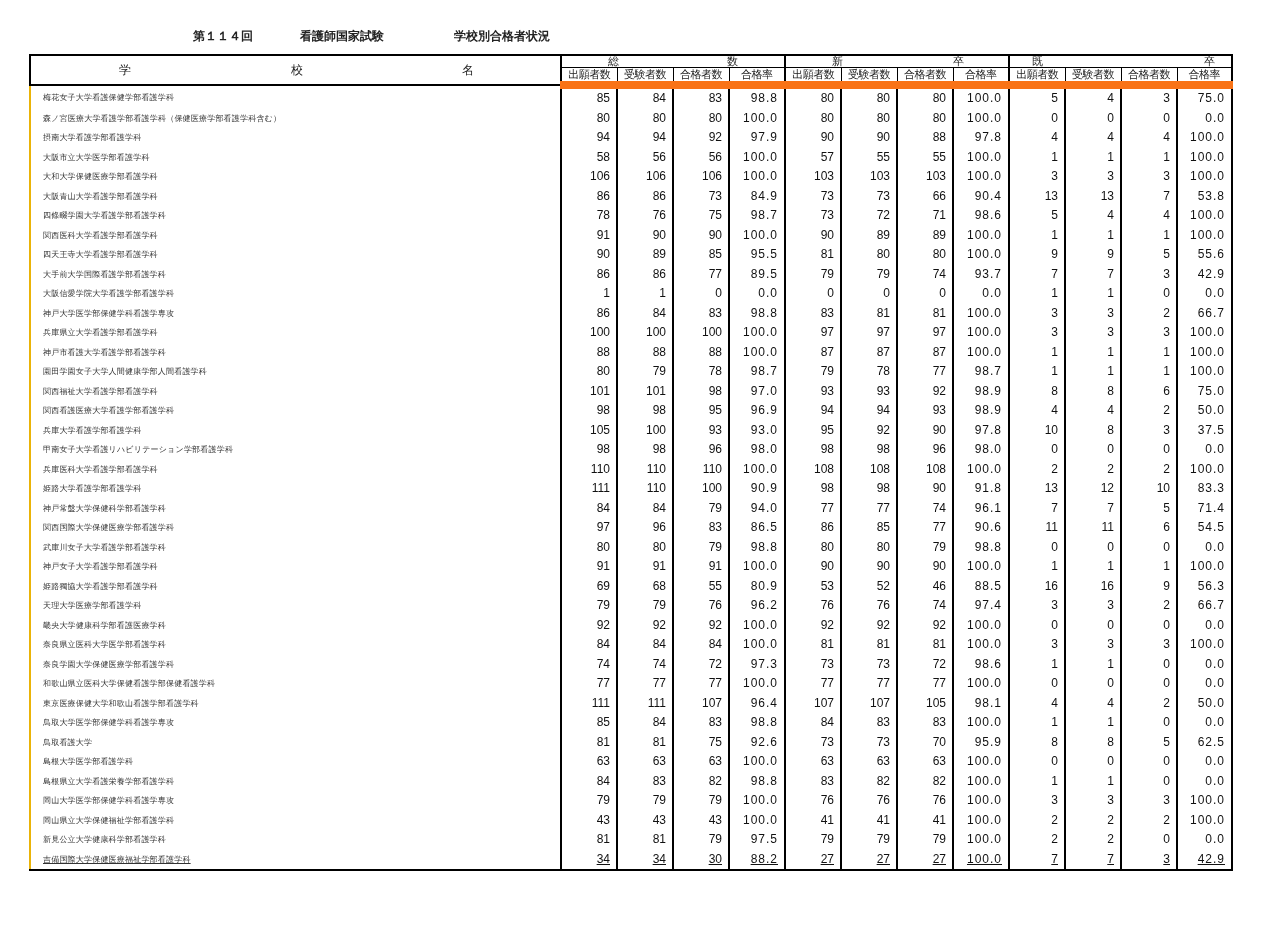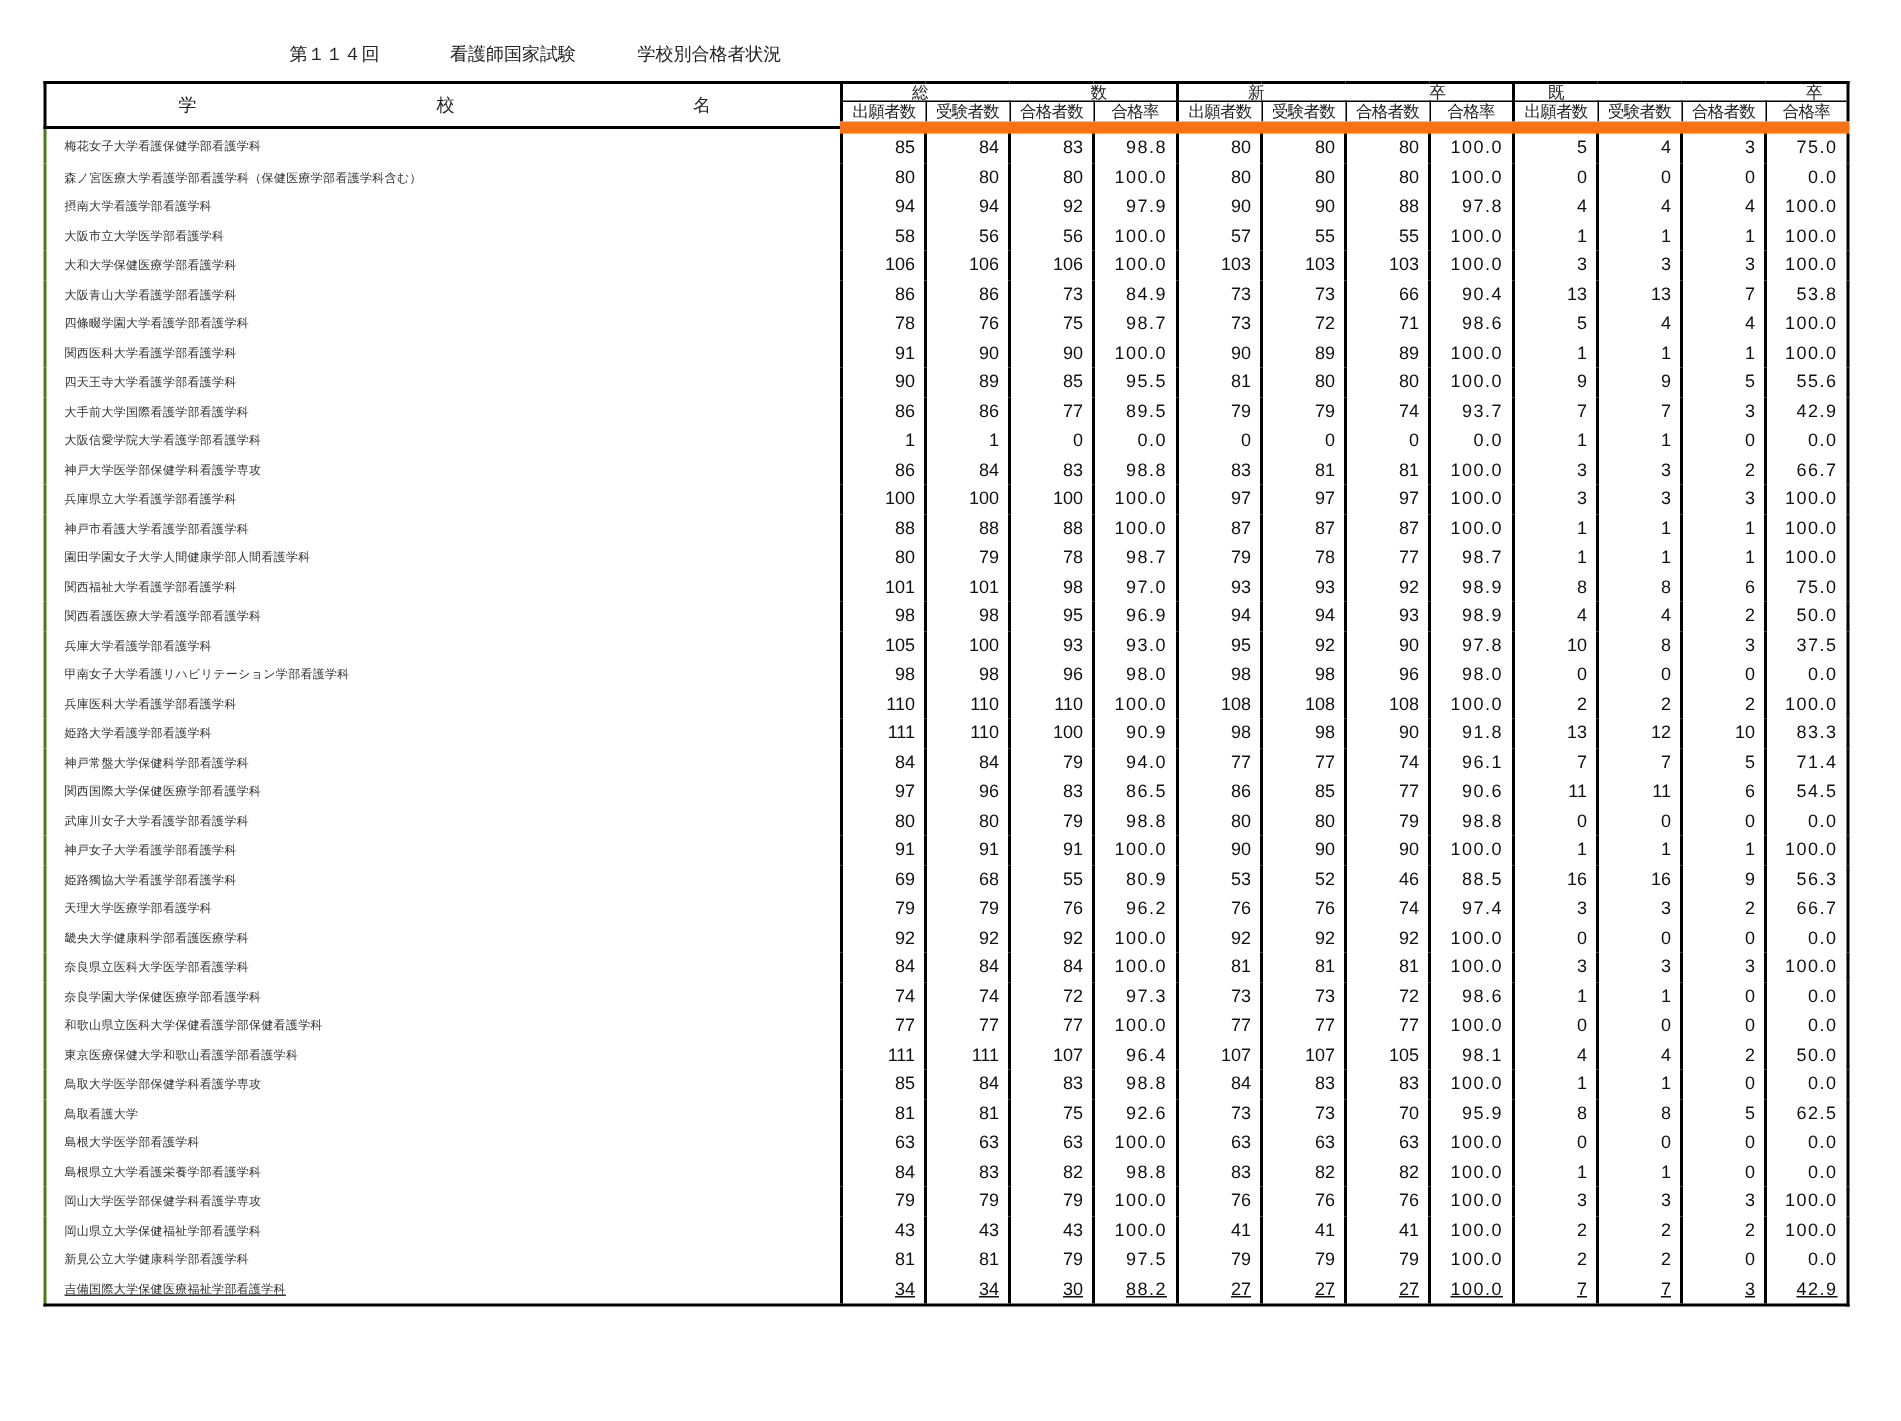--- a/index.html
+++ b/index.html
@@ -1,20 +1,20 @@
 <!DOCTYPE html>
 <html><head>
 <meta charset="utf-8">
 <style>
   html, body { margin:0; padding:0; background:#ffffff; }
   body { width:1267px; height:947px; position:relative; overflow:hidden;
          font-family:"DejaVu Serif", serif; color:#222; }
   .title { position:absolute; top:28px; left:0; height:16px; font-size:12px; color:#222; }
-  .title span { position:absolute; white-space:nowrap; }
-  .t1 { left:193px; } .t2 { left:300px; } .t3 { left:425px; }
+  .title span { position:absolute; white-space:nowrap;font-weight:bold; }
+  .t1 { left:193px; } .t2 { left:300px; } .t3 { left:454px; }
 
   table.grid { position:absolute; left:29px; top:54px; border-collapse:collapse;
                table-layout:fixed; width:1203px; }
   table.grid td, table.grid th { padding:0; margin:0; overflow:hidden; white-space:nowrap; }
   col.c-name { width:531px; }
   col.c-num { width:56px; }
   col.c-last { width:55px; }
 
   .hdr-name { border:2px solid #000; border-bottom:2px solid #000; font-weight:normal;
               font-size:12px; height:26px; position:relative; }
@@ -23,21 +23,21 @@
                border-left:2px solid #000; border-right:2px solid #000; border-bottom:1px solid #000;
                position:relative; line-height:11px; }
   .hdr-group span { position:absolute; top:0; }
   .hdr-sub { font-size:11px; font-weight:normal; height:13px; line-height:13px;
              border-left:1px solid #000; border-bottom:8px solid #f97316; text-align:center;
              letter-spacing:-0.5px; color:#222; }
   .hdr-sub.gstart { border-left:2px solid #000; }
   .hdr-sub.gend { border-right:2px solid #000; }
 
   tr.row td { height:19.5px; line-height:19.5px; }
-  td.name { font-size:8px; padding-left:12px !important; border-left:2px solid #4d7c0f;
+  td.name { font-size:8px; padding-left:12px !important; border-left:2px solid #eab308;
             color:#333; letter-spacing:0.2px; }
   td.num { font-family:"Liberation Sans Narrow","Liberation Sans", sans-serif; font-size:12px;
            text-align:right; padding-right:6px !important; border-left:2px solid #000;
            color:#111; }
   td.num.last { border-right:2px solid #000;margin-top:40px; }
   td.rate { letter-spacing:1px; }
   tr.row.lastrow td { border-bottom:2px solid #000;text-decoration:underline; }
   tr.row.firstrow td { padding-top:0; }
 </style>
 </head>

